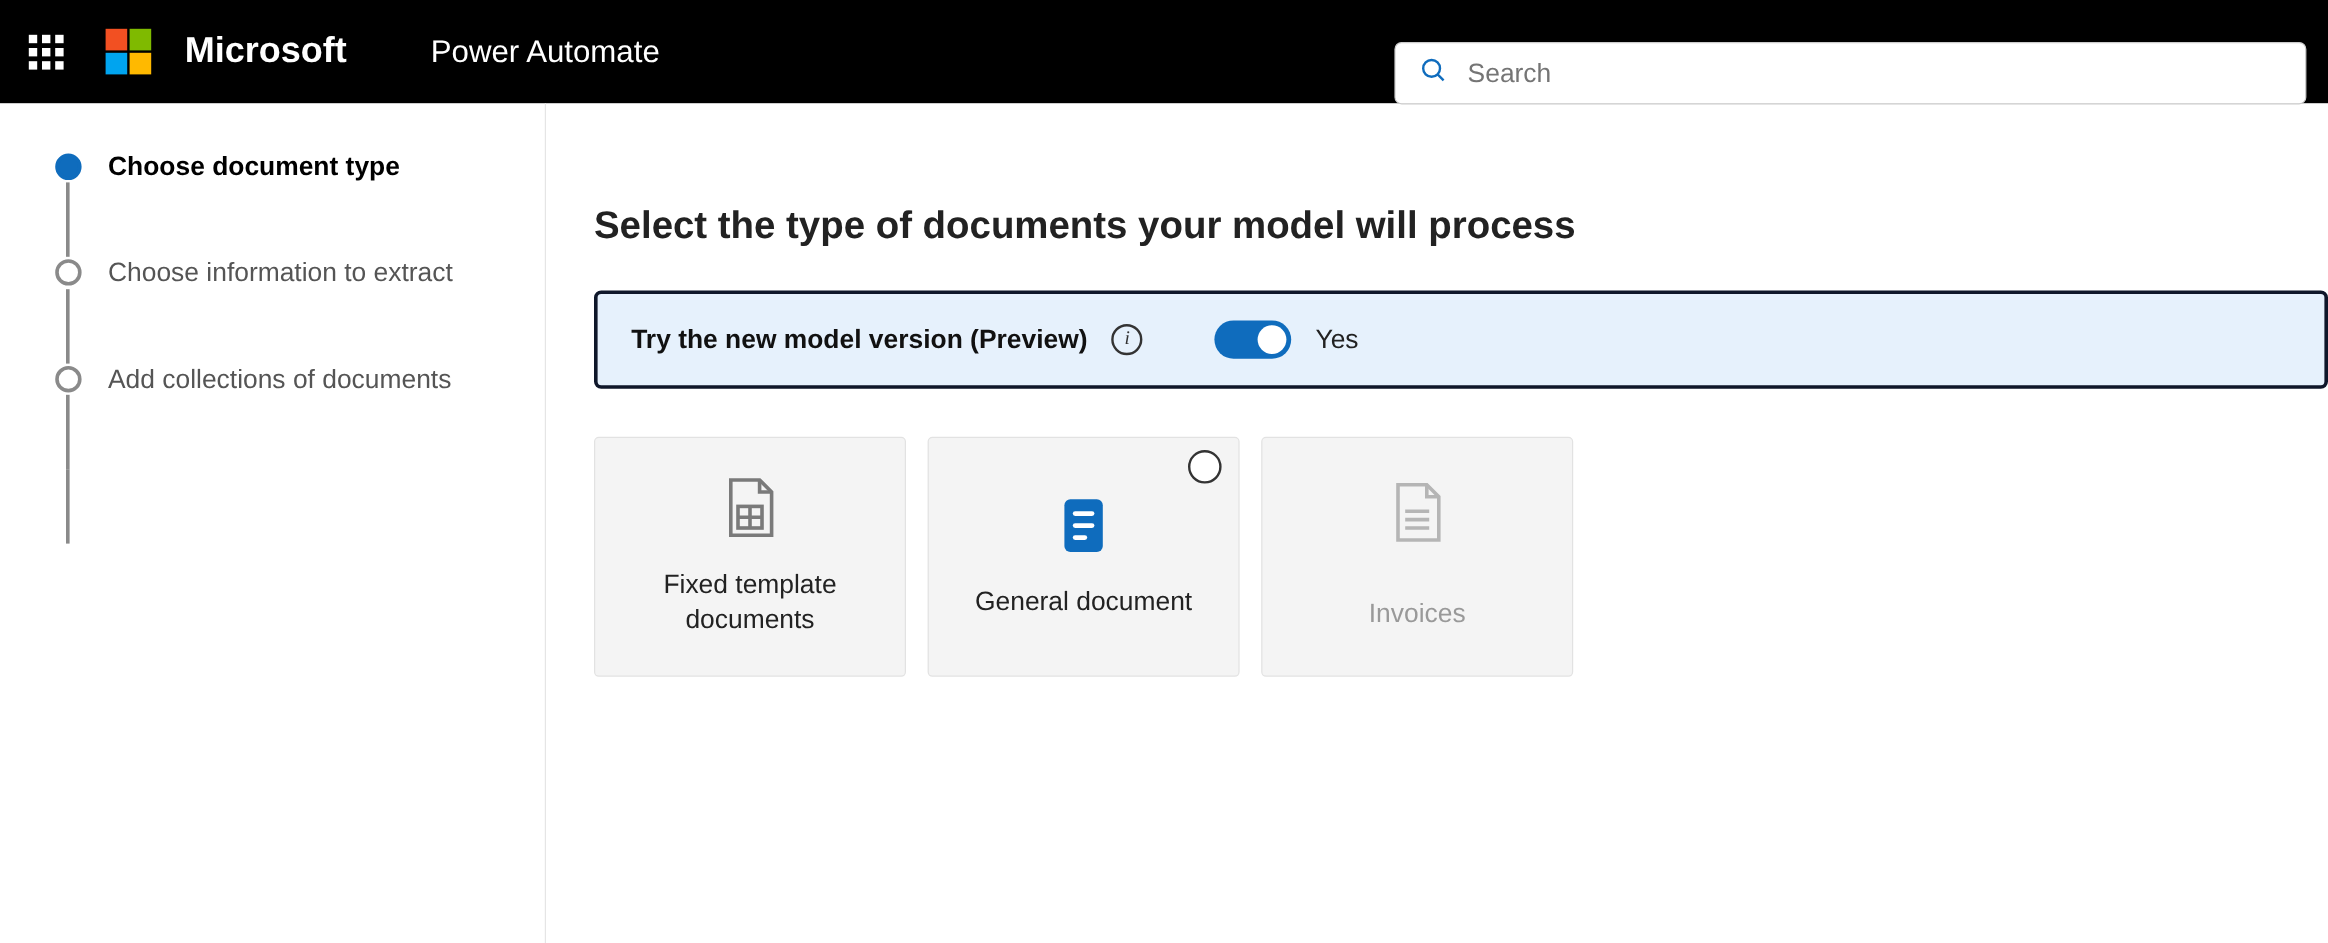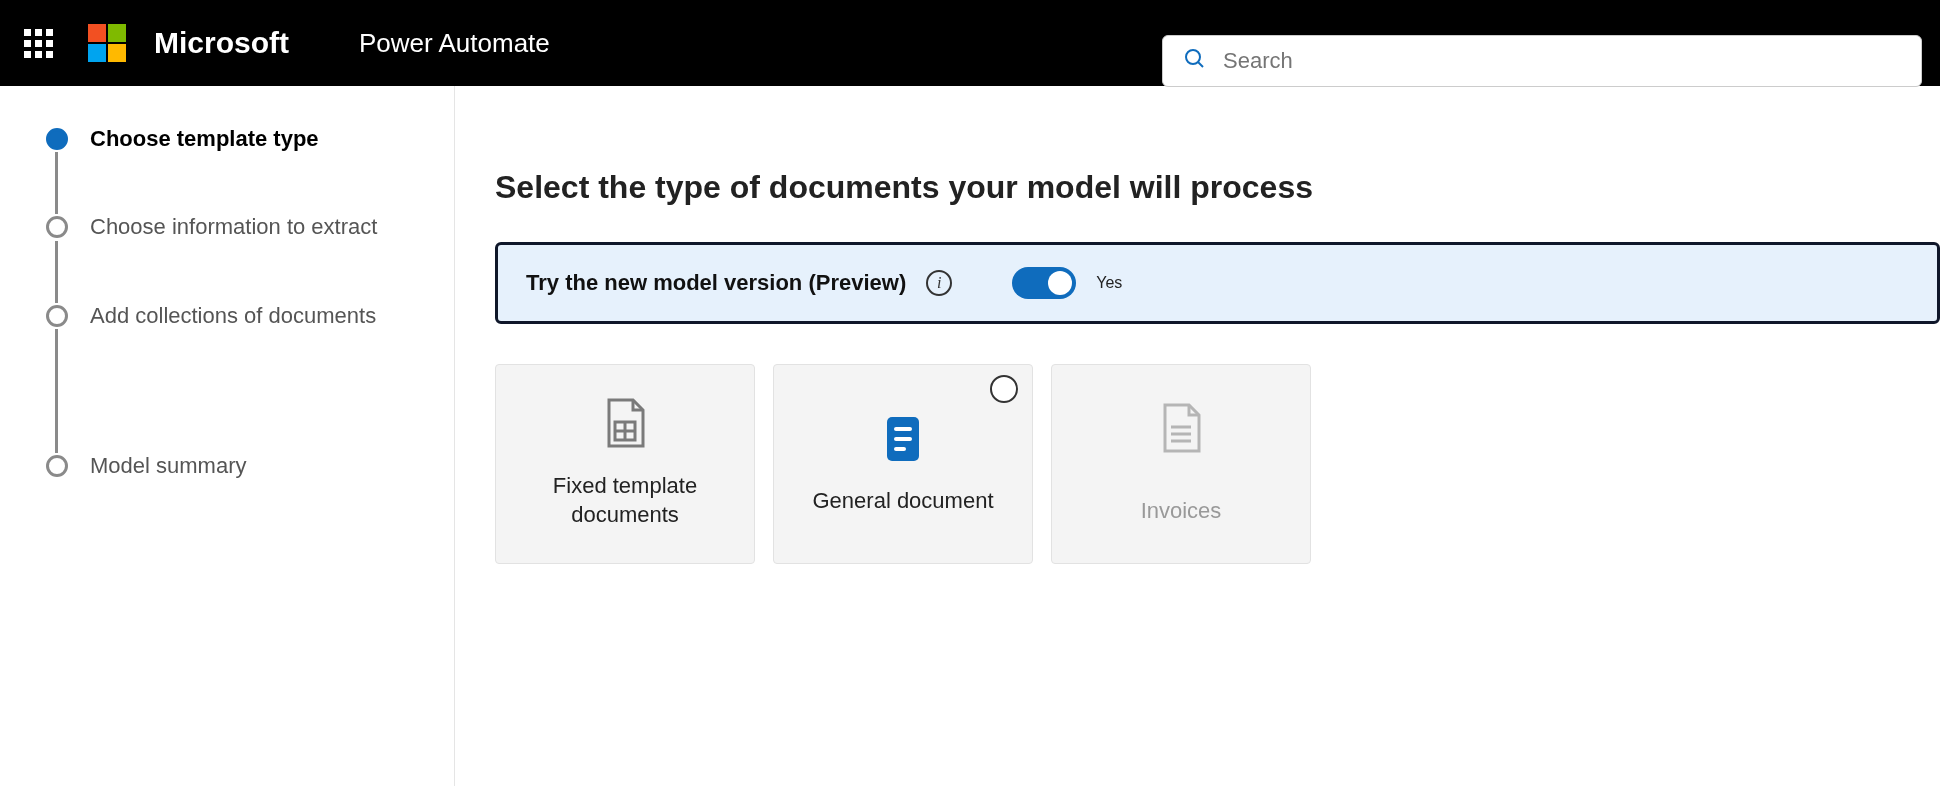--- a/index.html
+++ b/index.html
@@ -114,21 +114,21 @@
   }
   .toggle {
     margin-left:40px;
     width:64px; height:32px; background:#0f6cbd; border-radius:16px;
     position:relative; cursor:pointer;
   }
   .toggle .knob {
     position:absolute; right:4px; top:4px; width:24px; height:24px;
     background:#fff; border-radius:50%;
   }
-  .toggle-label { font-size:16px; color:#222; }
+  .toggle-label { font-size:22px; color:#222; }
 
   .cards { display:flex; gap:18px; }
   .card {
     width:260px; height:200px;
     background:#f4f4f4;
     border:1px solid #e2e2e2;
     border-radius:4px;
     display:flex; flex-direction:column;
     align-items:center; justify-content:center;
     gap:18px;
@@ -176,38 +176,34 @@
     </span>
     <input class="search-input" type="text" placeholder="Search" style="">
   </div>
 </div>
 
 <div class="body">
   <div class="sidebar">
     <ul class="steps">
       <li class="step active">
         <div class="step-dot"></div>
-        <div class="step-label">Choose template type</div>
+        <div class="step-label">Choose document type</div>
       </li>
       <div class="step-connector"></div>
       <li class="step">
         <div class="step-dot"></div>
         <div class="step-label">Choose information to extract</div>
       </li>
       <div class="step-connector"></div>
       <li class="step">
         <div class="step-dot"></div>
         <div class="step-label">Add collections of documents</div>
       </li>
       <div class="step-connector"></div>
       <div class="step-connector"></div>
-      <li class="step">
-        <div class="step-dot"></div>
-        <div class="step-label">Model summary</div>
-      </li>
     </ul>
   </div>
 
   <div class="main">
     <h1 class="main-title">Select the type of documents your model will process</h1>
 
     <div class="preview-banner">
       <span class="preview-text">Try the new model version (Preview)</span>
       <span class="info-icon">i</span>
       <div class="toggle">

